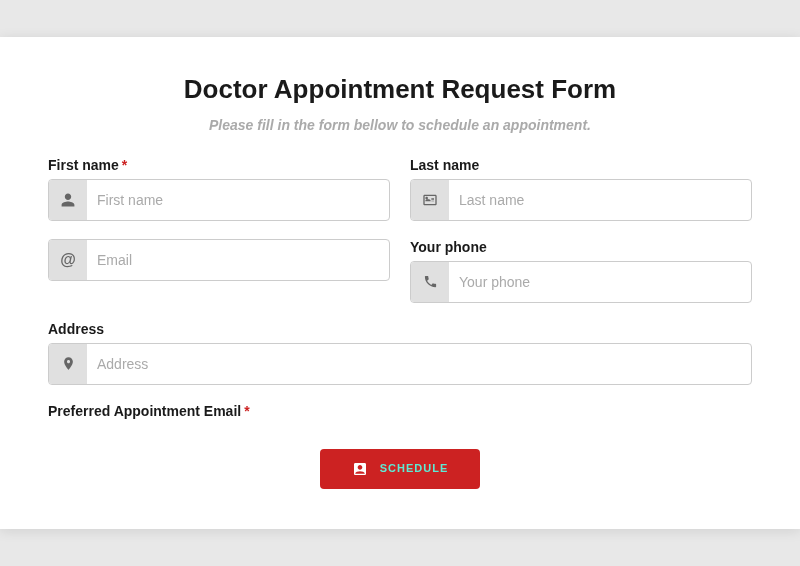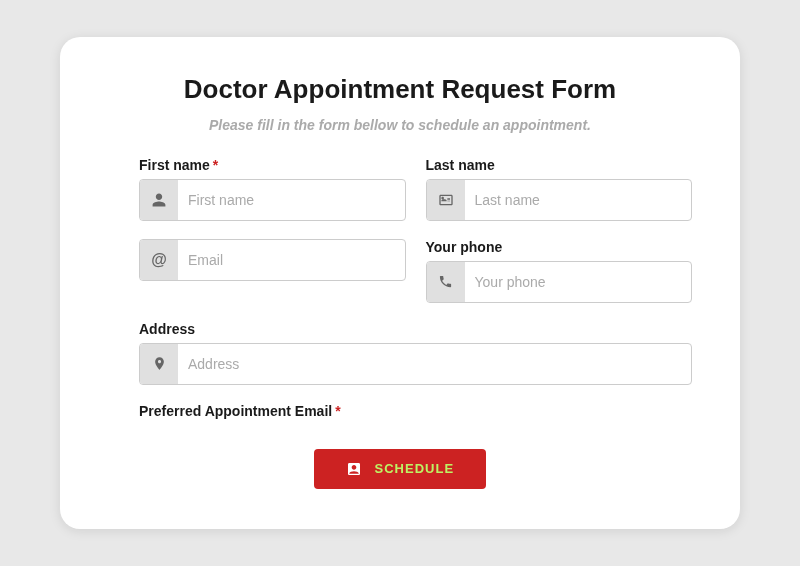--- a/index.html
+++ b/index.html
@@ -13,23 +13,23 @@
       display: flex;
       justify-content: center;
       align-items: center;
       min-height: 566px;
       width: 800px;
       font-family: Arial, sans-serif;
     }
 
     .form-card {
       background: #ffffff;
-      border-radius: 20px;
+      border-radius: 0;
       padding: 36px 48px 40px 48px;
-      width: 680px;
+      width: 800px;
       box-shadow: 0 2px 12px rgba(0,0,0,0.1);
     }
 
     .form-title {
       font-size: 26px;
       font-weight: bold;
       text-align: center;
       color: #1a1a1a;
       line-height: 1.3;
       margin-bottom: 10px;
@@ -41,21 +41,20 @@
       font-size: 14px;
       font-style: italic;
       margin-bottom: 24px;
       font-weight: bold;
     }
 
     .form-row {
       display: flex;
       gap: 20px;
       margin-bottom: 18px;
-      margin-left: 31px;
     }
 
     .form-group {
       flex: 1;
       display: flex;
       flex-direction: column;
     }
 
     .form-group.full-width {
       flex: 1 1 100%;
@@ -108,25 +107,25 @@
     .input-wrapper input::placeholder {
       color: #aaa;
     }
 
     .schedule-btn {
       display: flex;
       align-items: center;
       justify-content: center;
       gap: 8px;
       background-color: #cc2222;
-      color: #bef264;
+      color: #5eead4;
       border: none;
       border-radius: 4px;
       padding: 12px 32px;
-      font-size: 13px;
+      font-size: 11px;
       font-weight: bold;
       letter-spacing: 1px;
       cursor: pointer;
       margin: 24px auto 0 auto;
       display: block;
     }
 
     .btn-row {
       text-align: center;
     }

